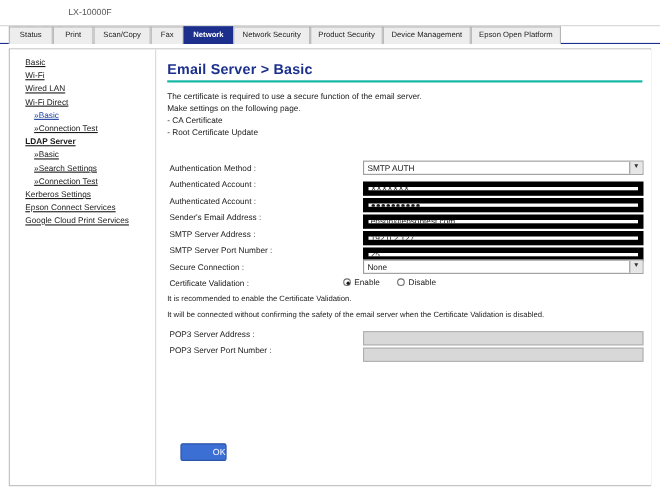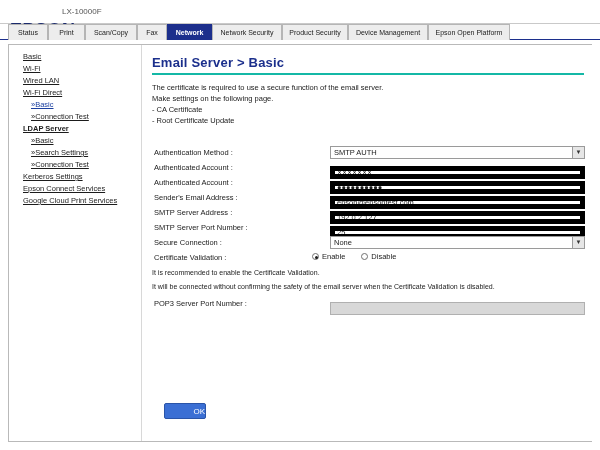--- a/index.html
+++ b/index.html
@@ -332,20 +332,24 @@
 
       <div id="notes">
           <div class="note">It is recommended to enable the Certificate Validation.</div>
           <div class="note">It will be connected without confirming the safety of the email server when the Certificate Validation is disabled.</div>
         </div>
 
       <div class="spacer8"></div>
 
       <div id="pop3-rows">
           <div class="row">
+            <div class="row-label">POP3 Server Address :</div>
+            <div class="ctl"><input type="text" class="txt disabled" disabled="" value="" style=""></div>
+          </div>
+          <div class="row">
             <div class="row-label">POP3 Server Port Number :</div>
             <div class="ctl"><input type="text" class="txt disabled" disabled="" value="" style=""></div>
           </div>
         </div>
 
       <div class="ok-btn">OK</div>
     </div>
   </div>
 </div>
 

